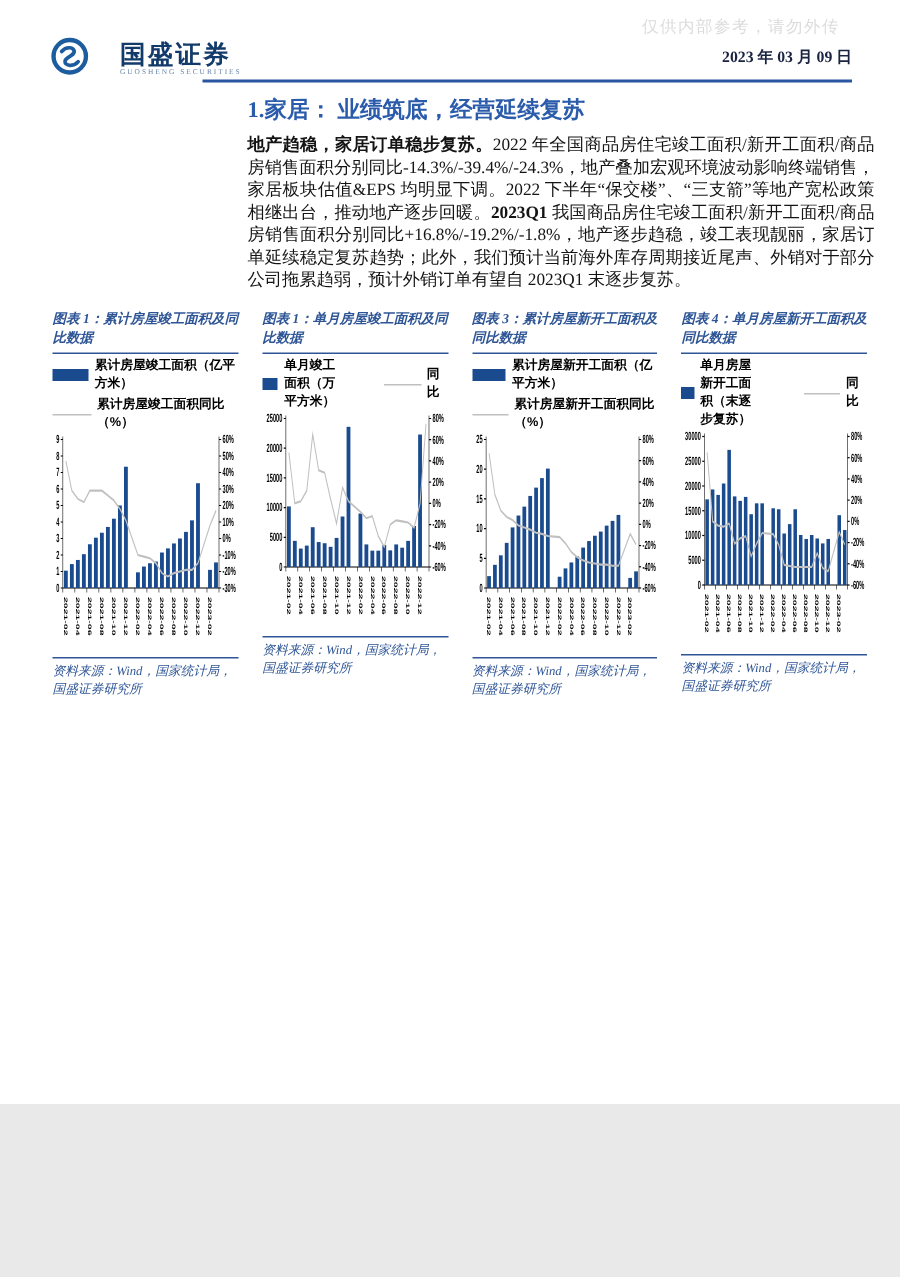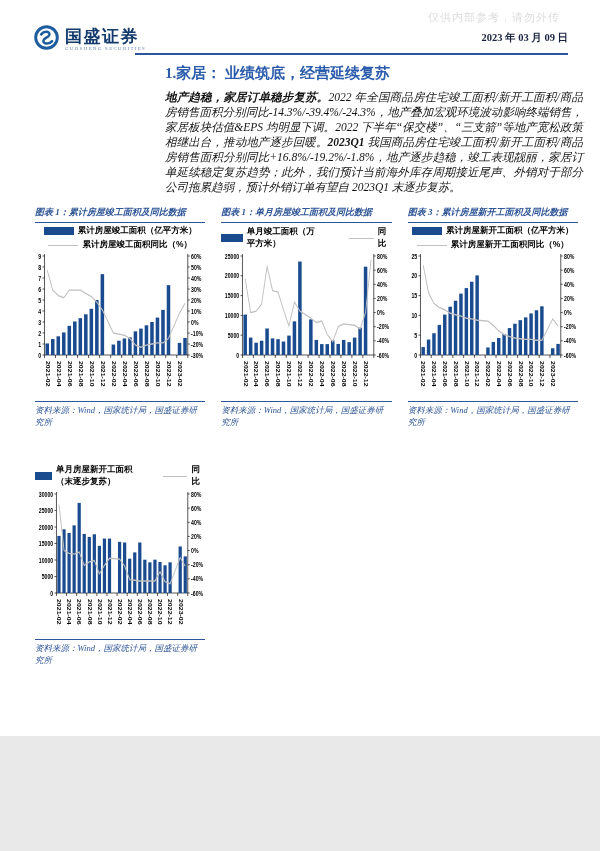--- a/index.html
+++ b/index.html
@@ -1,31 +1,31 @@
 <!DOCTYPE html>
 <html><head>
 <meta charset="utf-8">
 <style>
   html,body{margin:0;padding:0;background:#e9e9e9;}
   .page{position:relative;width:600px;height:736px;margin:0 auto;background:#fff;overflow:hidden;
         font-family:"Liberation Serif",serif;color:#111;}
   
   .watermark{position:absolute;top:10px;right:40px;font-size:11px;color:#dcdcdc;letter-spacing:1px;}
   
-  .logo{position:absolute;left:33px;top:24px;display:flex;align-items:center;gap:5px;}
+  .logo{position:absolute;left:33px;top:24px;display:flex;align-items:center;gap:20px;}
   .logo-text .cn{font-size:17px;font-weight:800;color:#123a6b;letter-spacing:1.5px;line-height:18px;}
   .logo-text .en{font-size:6px;color:#6b87ad;letter-spacing:1.6px;line-height:6px;transform:scale(.82);transform-origin:left top;}
   .date{position:absolute;right:32px;top:31px;font-size:10.5px;font-weight:700;color:#1a2340;}
   .header-rule{position:absolute;left:135px;right:32px;top:53px;height:2px;background:#2a55a0;}
   
   .title{margin:64px 30px 0 165px;font-size:15px;font-weight:700;color:#2b5cab;}
-  .para{margin:7px 17px 0 165px;font-size:11.5px;line-height:15px;text-align:justify;color:#141414;font-style:italic;}
+  .para{margin:7px 17px 0 165px;font-size:11.5px;line-height:15px;text-align:justify;color:#141414;}
   .para b{font-weight:800;}
   
-  .grid{display:grid;grid-template-columns:1fr 1fr 1fr;column-gap:16px;row-gap:32px;margin:11px 22px 0 35px;}
+  .grid{display:grid;grid-template-columns:1fr 1fr 1fr 1fr;column-gap:16px;row-gap:32px;margin:11px 22px 0 35px;}
   figure.chart-block{margin:0;}
   figcaption{font-size:9px;font-weight:700;font-style:italic;color:#2e5596;
              border-bottom:1.2px solid #2e5596;padding-bottom:3px;}
   .legend{min-height:26px;display:flex;flex-direction:column;justify-content:center;align-items:center;
           gap:2px;margin-top:2px;}
   .legend.inline{flex-direction:row;gap:30px;}
   .legend-item{display:flex;align-items:center;gap:4px;font-size:8.5px;font-weight:700;color:#000;
                font-family:"Liberation Sans",sans-serif;}
   .swatch-bar{width:30px;height:8px;display:inline-block;}
   .swatch-line{width:30px;height:0;border-top:1.6px solid #c0c0c0;display:inline-block;}
@@ -402,20 +402,21 @@
             <text x="153.55" y="110" font-size="7" text-anchor="start" transform="rotate(90 153.55 110)" font-family="Liberation Sans, sans-serif" font-weight="700" fill="#000">2022-06</text>
             <text x="170.15" y="110" font-size="7" text-anchor="start" transform="rotate(90 170.15 110)" font-family="Liberation Sans, sans-serif" font-weight="700" fill="#000">2022-08</text>
             <text x="186.75" y="110" font-size="7" text-anchor="start" transform="rotate(90 186.75 110)" font-family="Liberation Sans, sans-serif" font-weight="700" fill="#000">2022-10</text>
             <text x="203.35000000000002" y="110" font-size="7" text-anchor="start" transform="rotate(90 203.35000000000002 110)" font-family="Liberation Sans, sans-serif" font-weight="700" fill="#000">2022-12</text>
             <text x="219.95000000000002" y="110" font-size="7" text-anchor="start" transform="rotate(90 219.95000000000002 110)" font-family="Liberation Sans, sans-serif" font-weight="700" fill="#000">2023-02</text>
           </g>
         </svg>
       <div class="source">资料来源：Wind，国家统计局，国盛证券研究所</div>
     </figure>
     <figure class="chart-block">
+      <figcaption>图表 4：单月房屋新开工面积及同比数据</figcaption>
       <div class="legend inline" id="legend-3">
           <span class="legend-item">
             <span class="swatch-bar" style="background: rgb(27, 75, 143);"></span>
             <span>单月房屋新开工面积（末逐步复苏）</span>
           </span>
           <span class="legend-item">
             <span class="swatch-line"></span>
             <span>同比</span>
           </span>
         </div>

